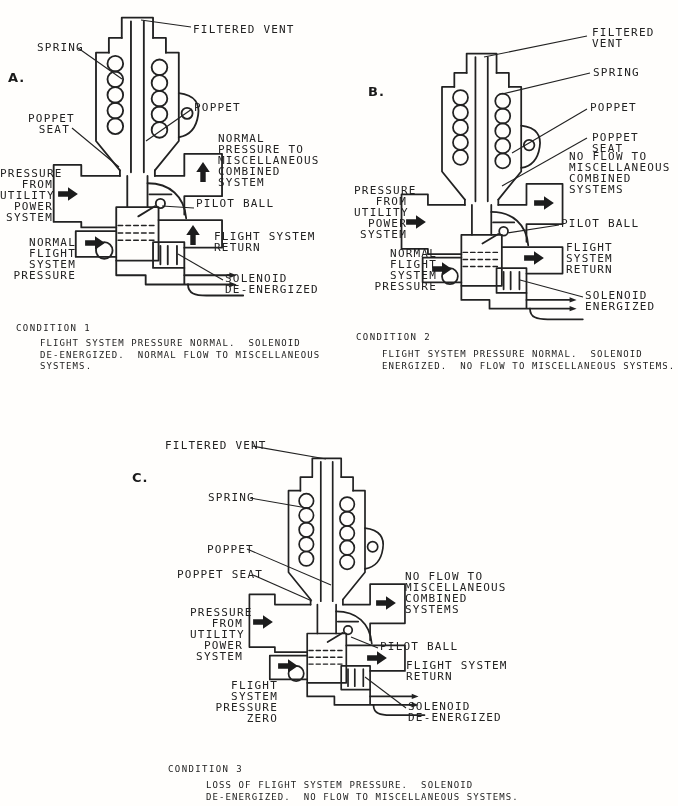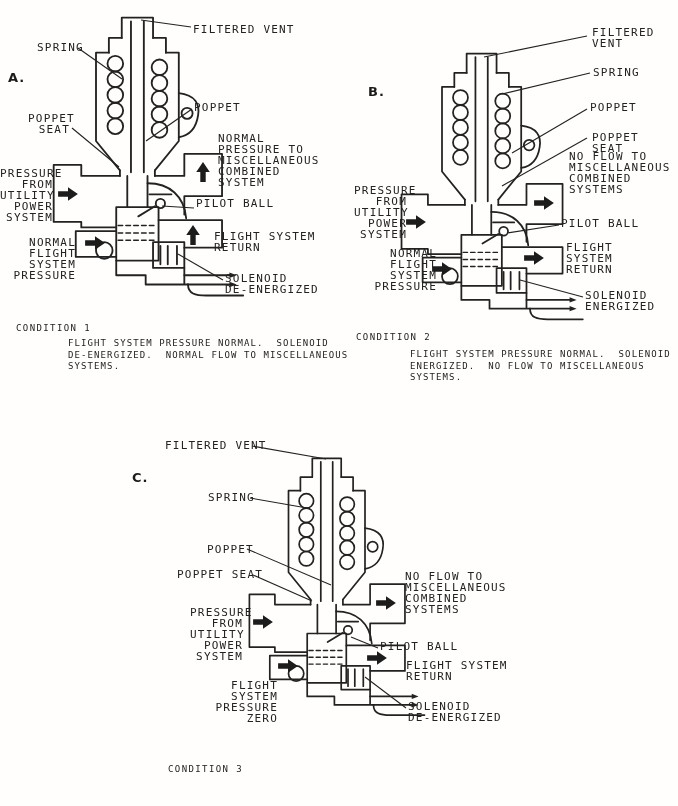--- a/index.html
+++ b/index.html
@@ -17,21 +17,21 @@
   .letter {
     position:absolute; font-family:"DejaVu Sans", sans-serif;
     font-weight:bold; font-size:13px; color:#1a1a1a; letter-spacing:1px;
   }
   .cond-title {
     position:absolute; font-size:9px; letter-spacing:1.4px; color:#222;
     white-space:pre-wrap;
   }
   .cond-body {
     position:absolute; font-size:9px; letter-spacing:1.1px; line-height:11.5px;
-    color:#222; white-space:pre-wrap;margin-left:28px;
+    color:#222; white-space:pre-wrap;
   }
   .leader { stroke:#222; stroke-width:1.1px; }
 </style>
 </head>
 <body>
 
 <div id="page">
 
   <svg id="art" width="678" height="806" viewBox="0 0 678 806">
     <defs>
@@ -214,14 +214,16 @@
   <div class="lbl" style="left:380px;top:641px">PILOT BALL</div>
   <div class="lbl" style="left:406px;top:660px">FLIGHT SYSTEM
 RETURN</div>
   <div class="lbl r" style="left:212px;top:680px;width:66px">FLIGHT
 SYSTEM
 PRESSURE
 ZERO</div>
   <div class="lbl" style="left:408px;top:701px">SOLENOID
 DE-ENERGIZED</div>
   <div class="cond-title" style="left:168px;top:764px">CONDITION 3</div>
+  <div class="cond-body" style="left:206px;top:780px">LOSS OF FLIGHT SYSTEM PRESSURE.  SOLENOID
+DE-ENERGIZED.  NO FLOW TO MISCELLANEOUS SYSTEMS.</div>
 
 </div>
 
 </body></html>

